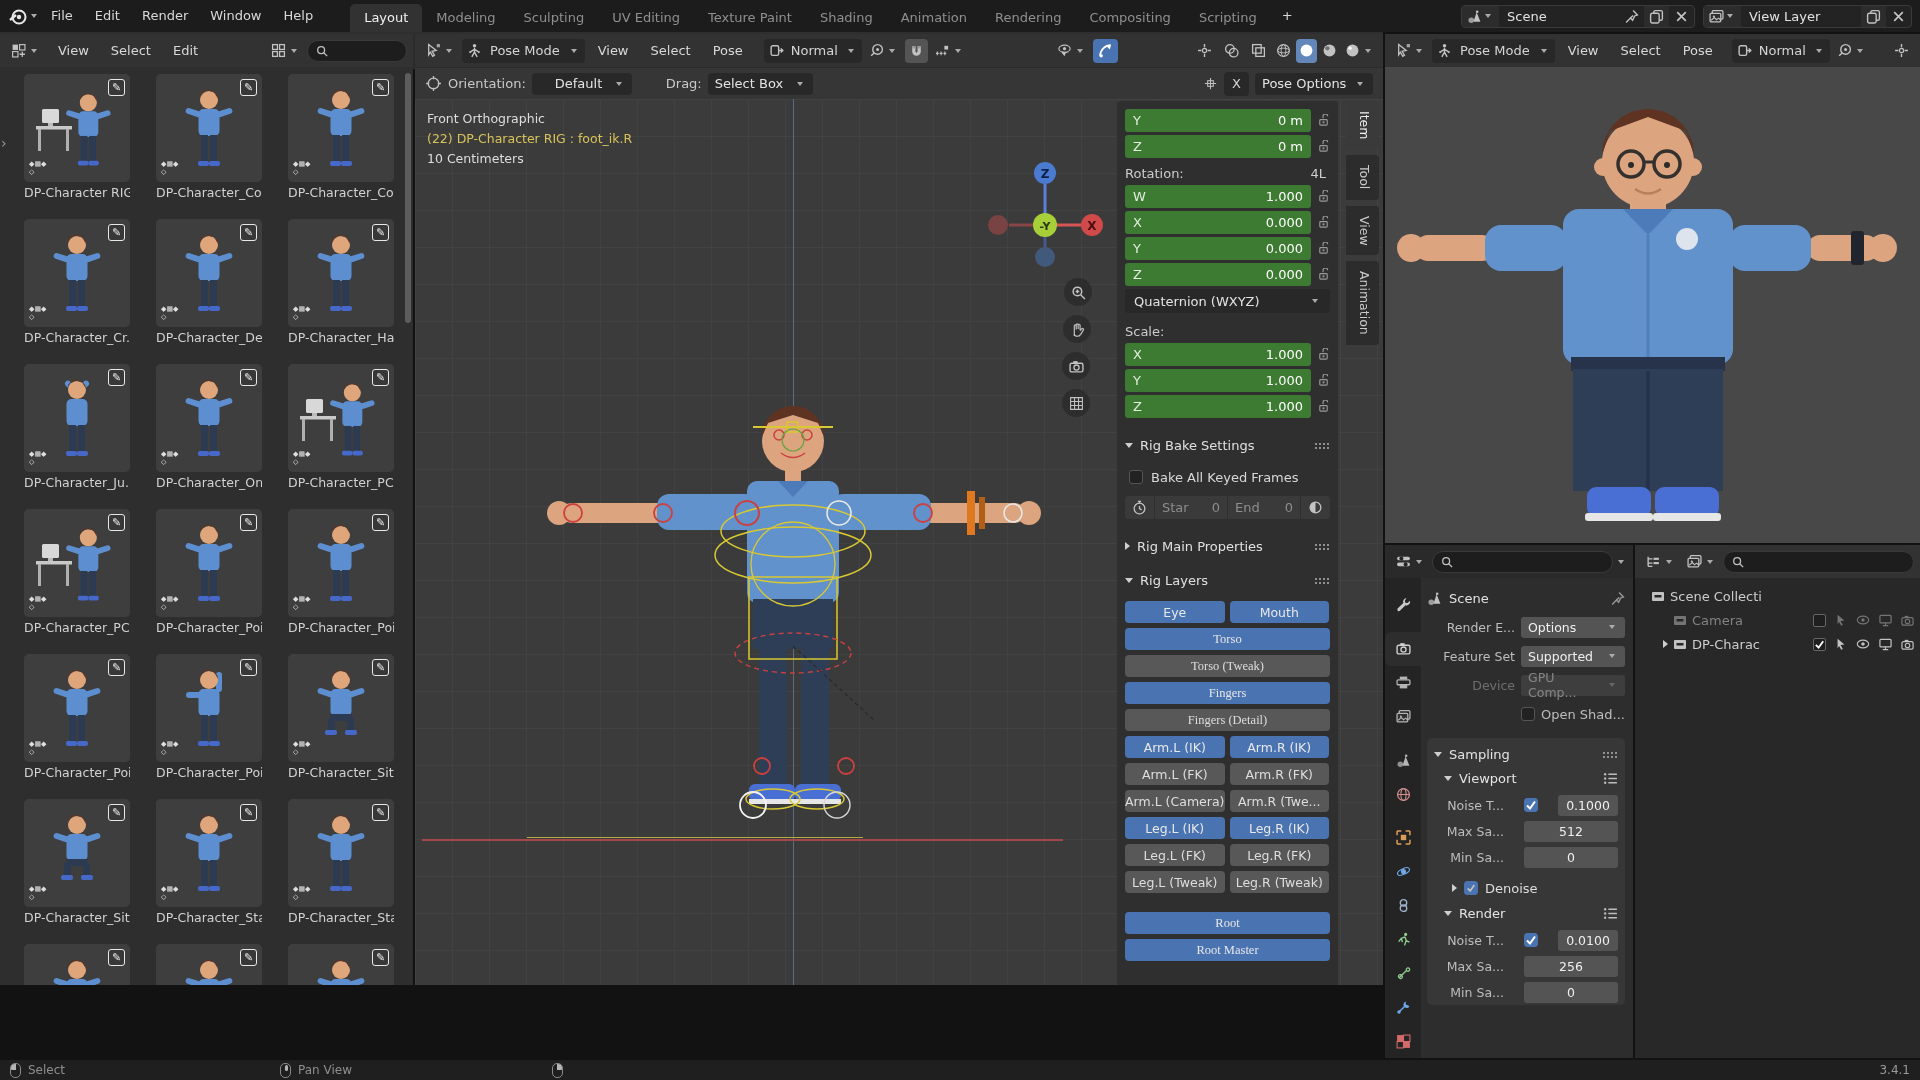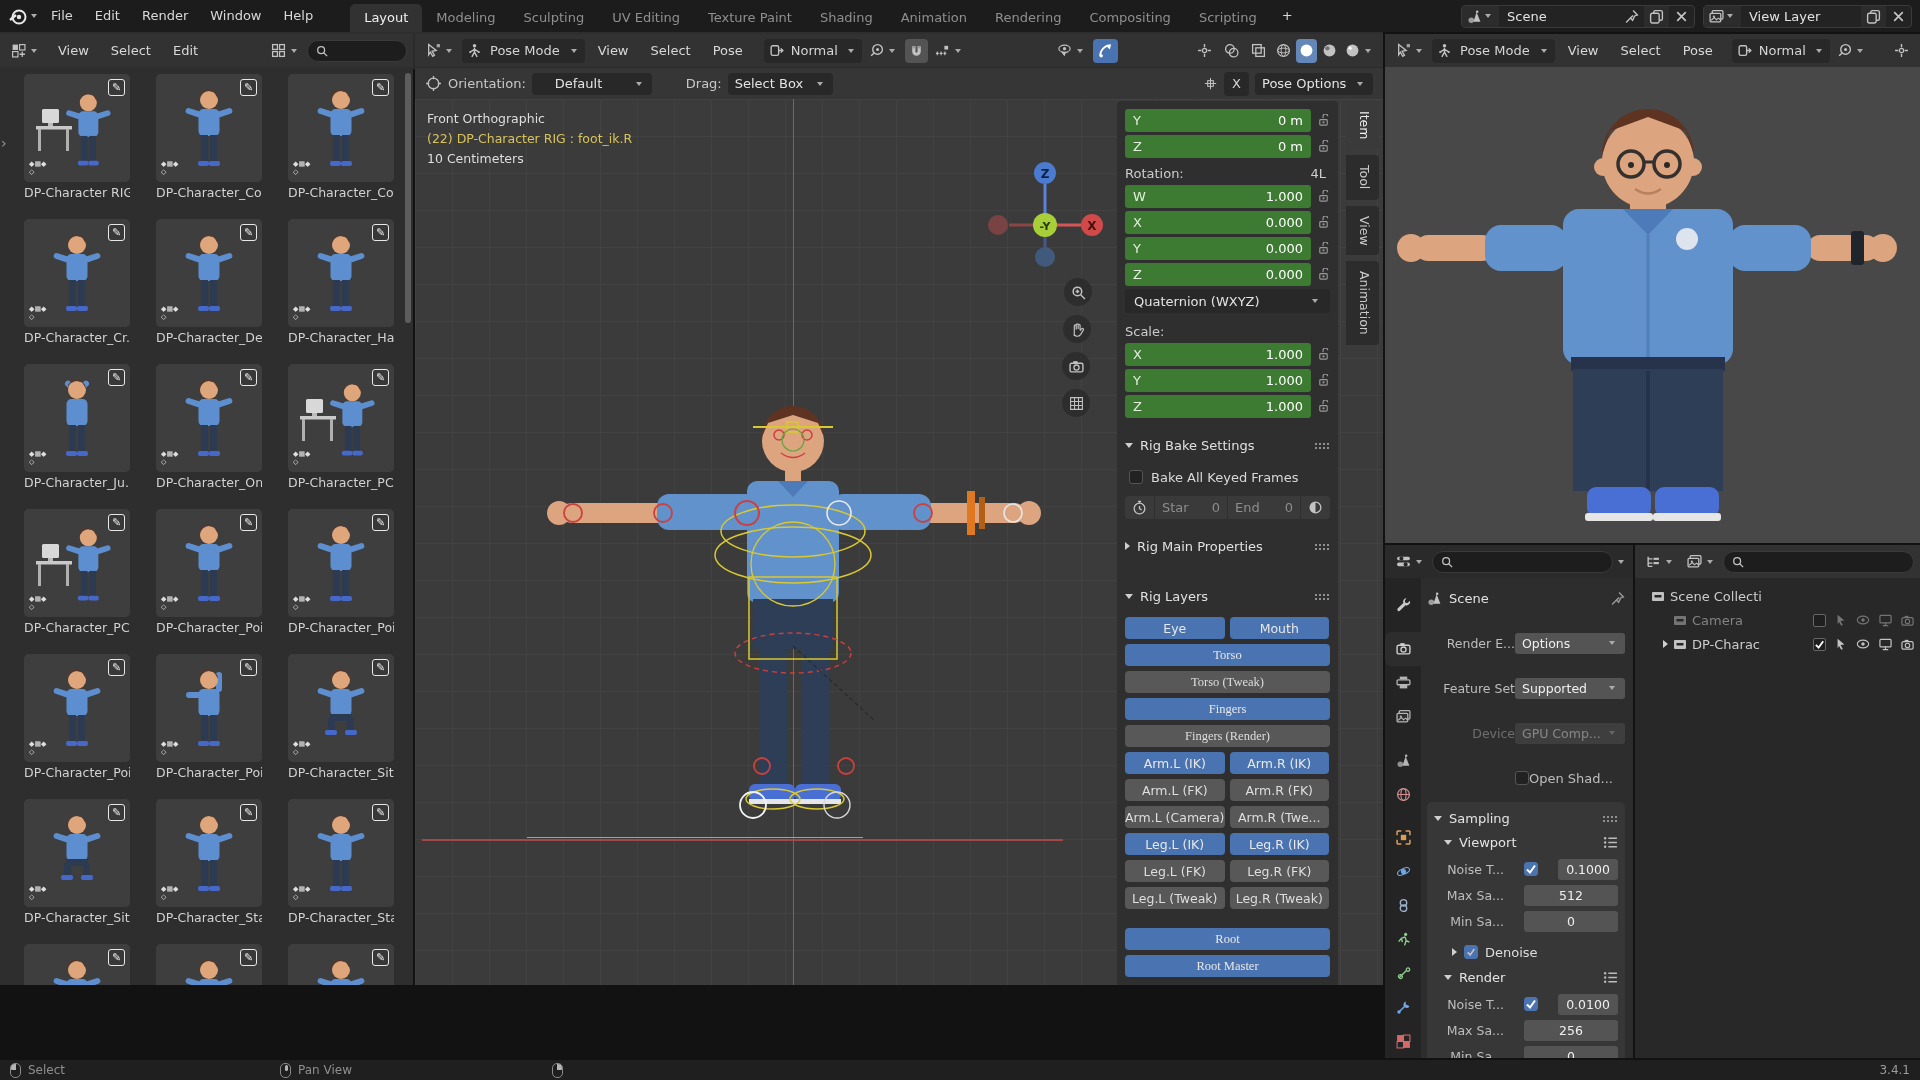--- a/index.html
+++ b/index.html
@@ -106,21 +106,21 @@
   
   #properties{left:1385px;top:545px;width:248px;height:513px;background:#2d2d2d;display:flex;flex-direction:column;}
   .props-body{flex:1;display:flex;overflow:hidden;}
   #prop-tabs{width:36px;background:#242424;display:flex;flex-direction:column;align-items:center;padding-top:10px;}
   .ptab{width:36px;height:34px;display:flex;align-items:center;justify-content:center;}
   .ptab.active{background:#2d2d2d;border-radius:6px 0 0 6px;}
   .ptab.sep{margin-top:10px;}
   .prop-content{flex:1;padding:8px 8px 0 6px;overflow:hidden;}
   .crumb{display:flex;align-items:center;gap:7px;height:24px;color:#e2e2e2;}
   .crumb .icon.pin{margin-left:auto;color:#9a9a9a;}
-  .prow{display:flex;align-items:center;height:24px;margin-top:21px;}
+  .prow{display:flex;align-items:center;height:24px;margin-top:5px;gap:6px;}
   .prow .plab{width:88px;text-align:right;color:#bdbdbd;flex:none;font-size:12.5px;}
   .valbox{flex:1;display:flex;align-items:center;height:21px;background:#545454;border-radius:3px;padding:0 7px;color:#efefef;justify-content:center;gap:4px;font-size:12.5px;}
   .valbox.drop{justify-content:flex-start;}
   .valbox.drop .chev{margin-left:auto;}
   .prow.dim .plab,.prow.dim .valbox{opacity:.45;}
   .sampling-box{margin-top:12px;background:#373737;border-radius:5px;padding:4px 7px 2px;}
   .shead{display:flex;align-items:center;gap:7px;height:24px;color:#e3e3e3;}
   .shead .right{margin-left:auto;color:#bdbdbd;letter-spacing:1px;font-size:12px;}
   .shead.sub{margin-left:10px;}
   .srow{display:flex;align-items:center;height:22px;margin-top:4px;gap:20px;}
@@ -901,21 +901,21 @@
         </span>
     </div>
     <div class="ed-subheader">
       <span class="icon" style="width:17px;height:17px">
           <svg viewBox="0 0 16 16">
             <circle cx="8" cy="8" r="5" fill="none" stroke="currentColor" stroke-width="1.2"></circle>
             <path d="M8 1v3M8 12v3M1 8h3M12 8h3" stroke="currentColor" stroke-width="1.2"></path>
           </svg>
         </span>
       <span style="color:#c9c9c9">Orientation:</span>
-      <span class="dropfield" style="width:120px">
+      <span class="dropfield" style="width:100px">
           <span class="icon" style="width:11px"></span>
           <span>Default</span>
           <span class="chev" style="margin-left:auto"></span>
         </span>
       <span style="color:#c9c9c9;margin-left:28px">Drag:</span>
       <span class="dropfield" style="width:105px">
           <span>Select Box</span>
           <span class="chev" style="margin-left:auto"></span>
         </span>
       <div class="spacer"></div>
@@ -1215,32 +1215,32 @@
                   <path d="M7 2a5 5 0 000 10z" fill="currentColor"></path>
                 </svg>
               </span>
             </span>
         </div>
         <div class="phead" style="margin-top:16px">
             <span class="exp right"></span>
             <span>Rig Main Properties</span>
             <span class="grip"></span>
           </div>
-        <div class="phead" style="margin-top:28px">
+        <div class="phead" style="margin-top:12px">
             <span class="exp down"></span>
             <span>Rig Layers</span>
             <span class="grip"></span>
           </div>
         <div id="rig-btns">
             <div class="rigbtn half on">Eye</div>
             <div class="rigbtn half on">Mouth</div>
             <div class="rigbtn full on">Torso</div>
             <div class="rigbtn full off">Torso (Tweak)</div>
             <div class="rigbtn full on">Fingers</div>
-            <div class="rigbtn full off">Fingers (Render)</div>
+            <div class="rigbtn full off">Fingers (Detail)</div>
             <div class="rigbtn half on">Arm.L (IK)</div>
             <div class="rigbtn half on">Arm.R (IK)</div>
             <div class="rigbtn half off">Arm.L (FK)</div>
             <div class="rigbtn half off">Arm.R (FK)</div>
             <div class="rigbtn half off">Arm.L (Camera)</div>
             <div class="rigbtn half off">Arm.R (Twe...</div>
             <div class="rigbtn half on">Leg.L (IK)</div>
             <div class="rigbtn half on">Leg.R (IK)</div>
             <div class="rigbtn half off">Leg.L (FK)</div>
             <div class="rigbtn half off">Leg.R (FK)</div>

